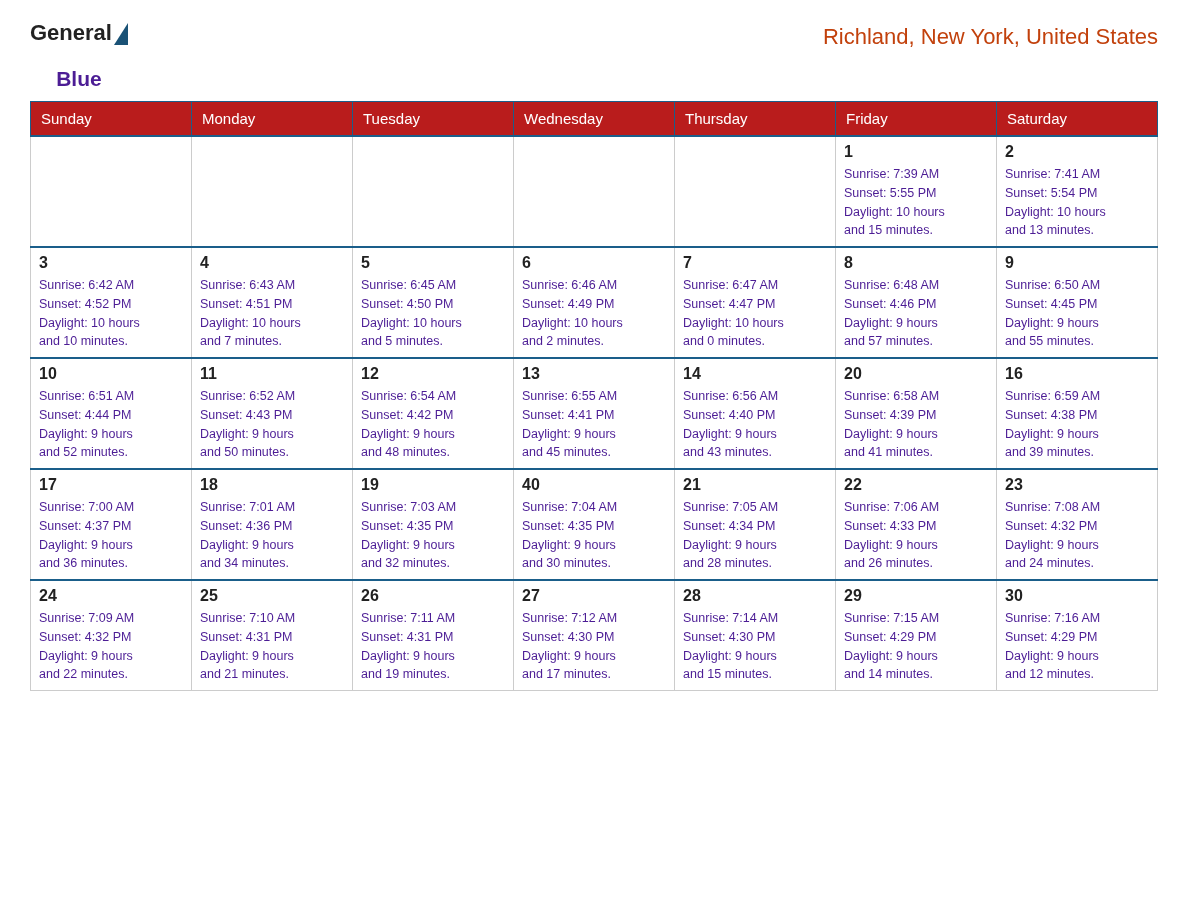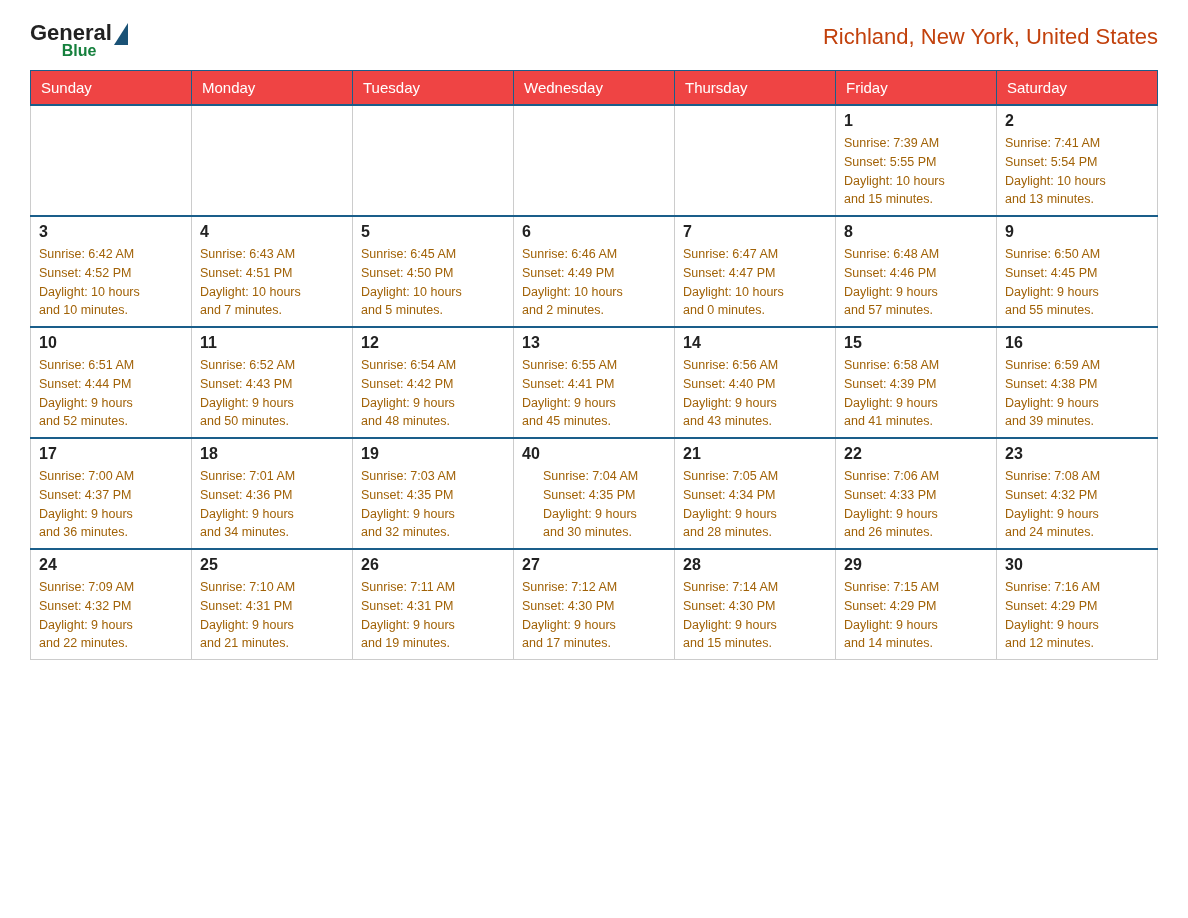--- a/index.html
+++ b/index.html
@@ -52,21 +52,21 @@
       font-size: 22px;
       color: #c2410c;
       margin-top: 4px;
     }
     .calendar {
       width: 100%;
       border-collapse: collapse;
       margin-top: 10px;
     }
     .calendar th {
-      background: #ef4444;
+      background: #b91c1c;
       color: #fff;
       font-size: 15px;
       font-weight: normal;
       padding: 8px 10px;
       text-align: left;
       border: 1px solid #1a5e8a;
     }
     .calendar td {
       border: 1px solid #ccc;
       vertical-align: top;
@@ -83,21 +83,21 @@
     }
     .day-number {
       font-size: 16px;
       font-weight: bold;
       color: #222;
       display: block;
       margin-bottom: 4px;
     }
     .day-info {
       font-size: 12.5px;
-      color: #a16207;
+      color: #4c1d95;
       line-height: 1.5;
     }
     .empty-cell {
       background: #f5f5f5;
     }
     .logo-line2 {
       display: flex;
       align-items: center;
       margin-top: -4px;
     }
@@ -105,21 +105,21 @@
 </head>
 <body>
 
 <div class="header">
   <div class="logo">
     <div class="logo-top">
       <span class="logo-general">General</span>
       <div class="logo-triangle"></div>
     </div>
     <div class="logo-line2">
-      <span style="font-size:16px;font-weight:bold;color:#15803d;">Blue</span>
+      <span style="font-size:21px;font-weight:bold;color:#4c1d95;margin-top:25px;">Blue</span>
     </div>
   </div>
   <div class="title-block">
     <div class="title-location">Richland, New York, United States</div>
   </div>
 </div>
 
 <table class="calendar">
   <thead>
     <tr>
@@ -235,21 +235,21 @@
 and 45 minutes.</div>
         </td>
         <td>
           <span class="day-number">14</span>
           <div class="day-info" style="white-space: pre-line;">Sunrise: 6:56 AM
 Sunset: 4:40 PM
 Daylight: 9 hours
 and 43 minutes.</div>
         </td>
         <td>
-          <span class="day-number">15</span>
+          <span class="day-number">20</span>
           <div class="day-info" style="white-space: pre-line;">Sunrise: 6:58 AM
 Sunset: 4:39 PM
 Daylight: 9 hours
 and 41 minutes.</div>
         </td>
         <td>
           <span class="day-number">16</span>
           <div class="day-info" style="white-space: pre-line;">Sunrise: 6:59 AM
 Sunset: 4:38 PM
 Daylight: 9 hours
@@ -273,21 +273,21 @@
         </td>
         <td>
           <span class="day-number">19</span>
           <div class="day-info" style="white-space: pre-line;">Sunrise: 7:03 AM
 Sunset: 4:35 PM
 Daylight: 9 hours
 and 32 minutes.</div>
         </td>
         <td>
           <span class="day-number">40</span>
-          <div class="day-info" style="white-space: pre-line; margin-left: 21px;">Sunrise: 7:04 AM
+          <div class="day-info" style="white-space: pre-line;">Sunrise: 7:04 AM
 Sunset: 4:35 PM
 Daylight: 9 hours
 and 30 minutes.</div>
         </td>
         <td>
           <span class="day-number">21</span>
           <div class="day-info" style="white-space: pre-line;">Sunrise: 7:05 AM
 Sunset: 4:34 PM
 Daylight: 9 hours
 and 28 minutes.</div>

